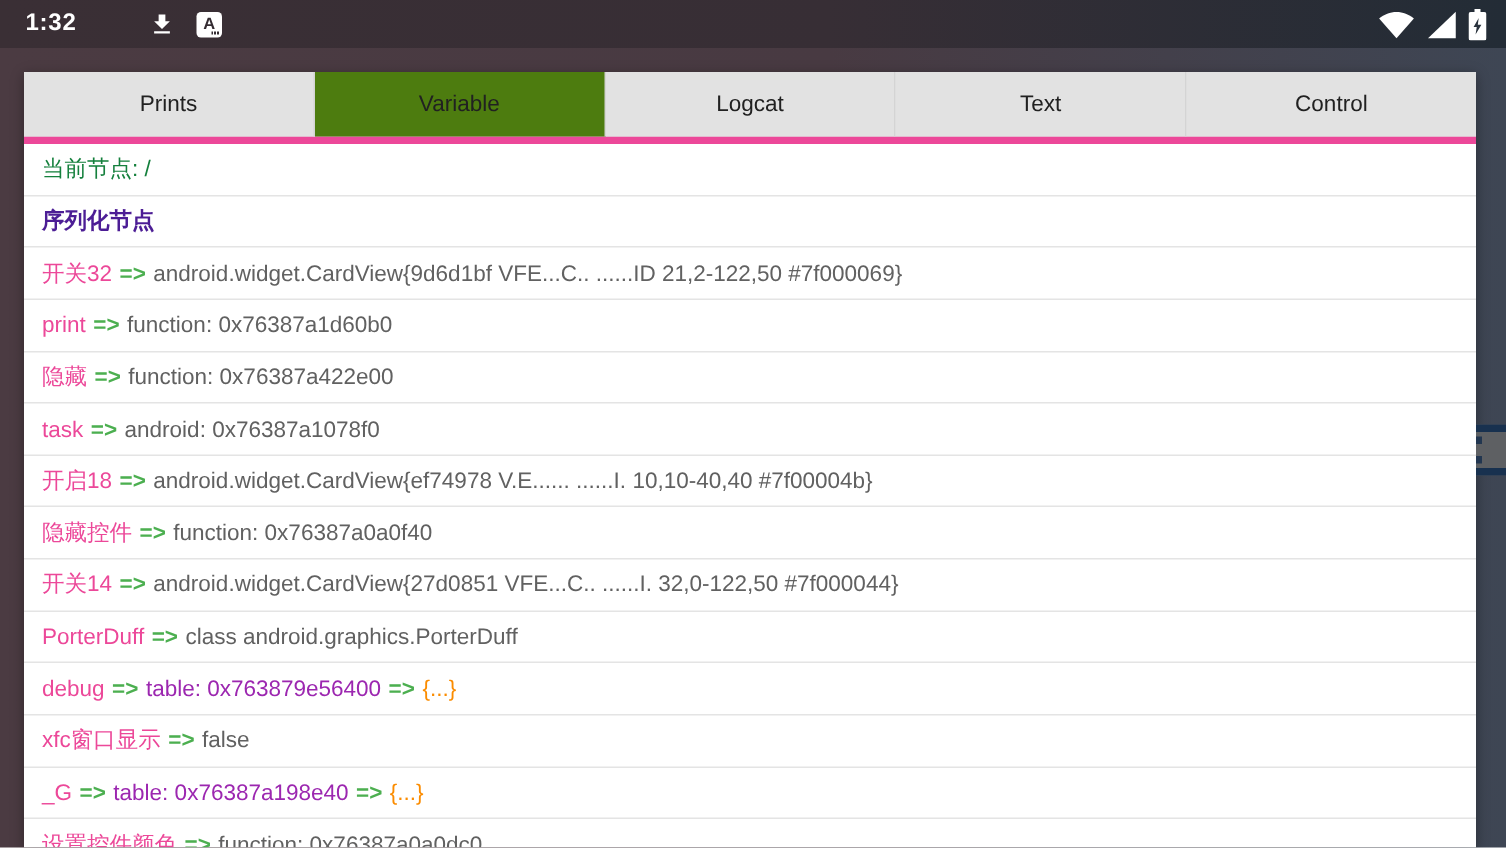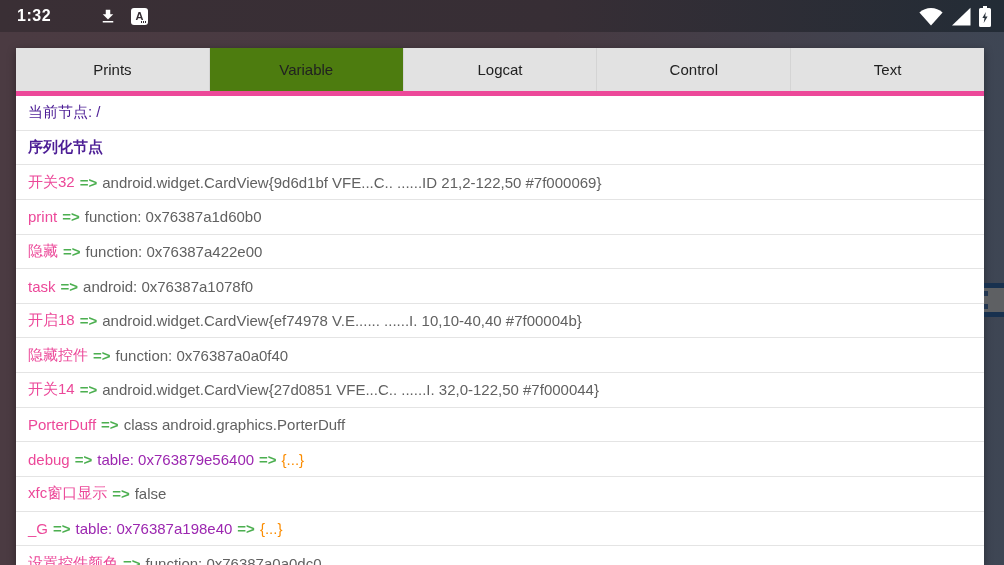--- a/index.html
+++ b/index.html
@@ -41,21 +41,21 @@
   }
   .tab:last-child { border-right:none; }
   .tab.active { background:#4d7c0f; }
 
   .rows { height:469px; overflow:hidden; }
   .row {
     height:34.65px; display:flex; align-items:center; padding-left:12px;
     border-bottom:1px solid #e4e4e4; font-size:15px; white-space:nowrap; overflow:hidden;
   }
   .row span + span { margin-left:5px; }
-  .seg-green  { color:#4c1d95; }
+  .seg-green  { color:#15803d; }
   .seg-muted  { color:#4c1d95;font-weight:bold; }
   .seg-name   { color:#ec4899; }
   .seg-arrow  { color:#4CAF50; font-weight:700; }
   .seg-value  { color:#616161; }
   .seg-table  { color:#9C27B0; }
   .seg-braces { color:#FB8C00; }
 
   
   .edge-widget {
     position:absolute; right:0; top:283px; width:20px; height:34px;
@@ -98,22 +98,22 @@
       </svg>
     </span>
   </span>
 </div>
 
 <div class="panel">
   <div class="tab-bar">
     <div class="tab">Prints</div>
     <div class="tab active">Variable</div>
     <div class="tab">Logcat</div>
+    <div class="tab">Text</div>
     <div class="tab">Control</div>
-    <div class="tab">Text</div>
   </div>
   <div class="rows">
       <div class="row">
         <span class="seg-green">当前节点: /</span>
       </div>
       <div class="row">
         <span class="seg-muted">序列化节点</span>
       </div>
       <div class="row">
         <span class="seg-name">开关32</span>

